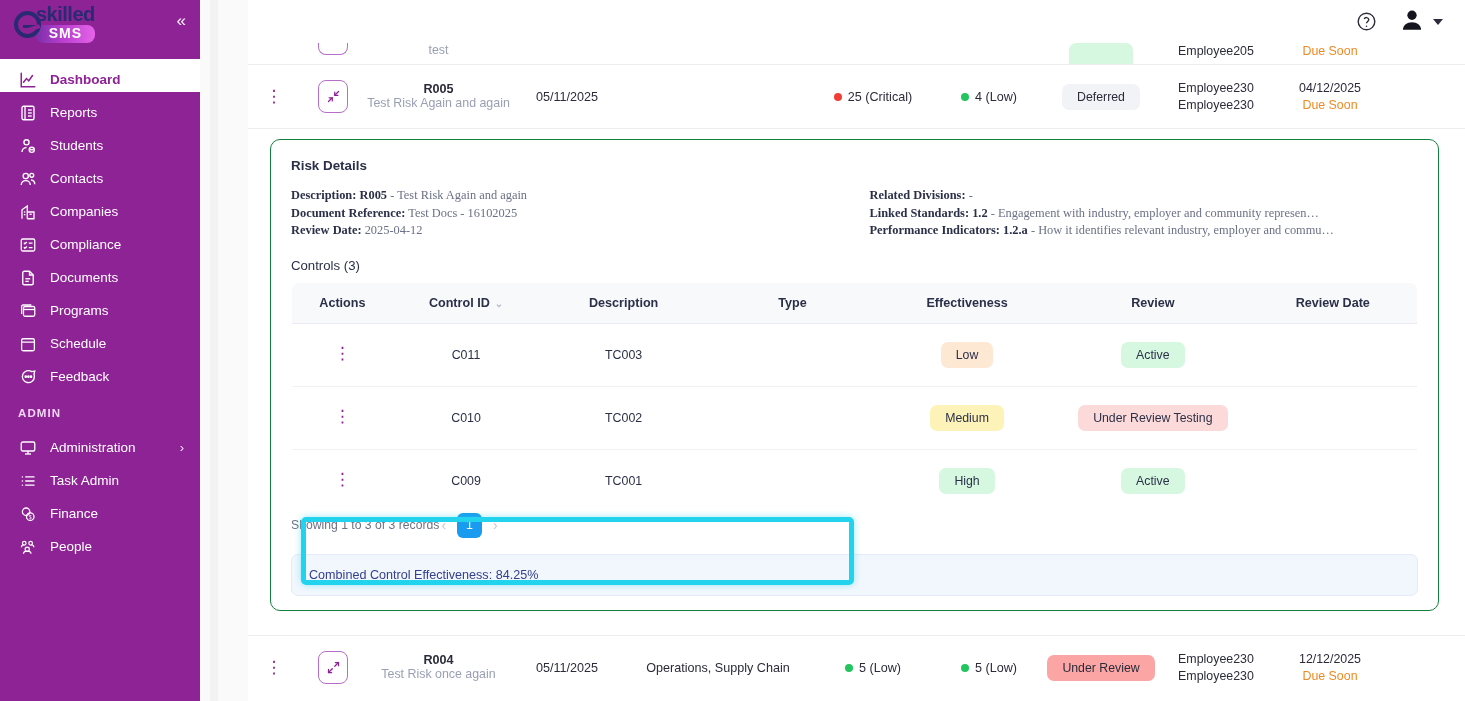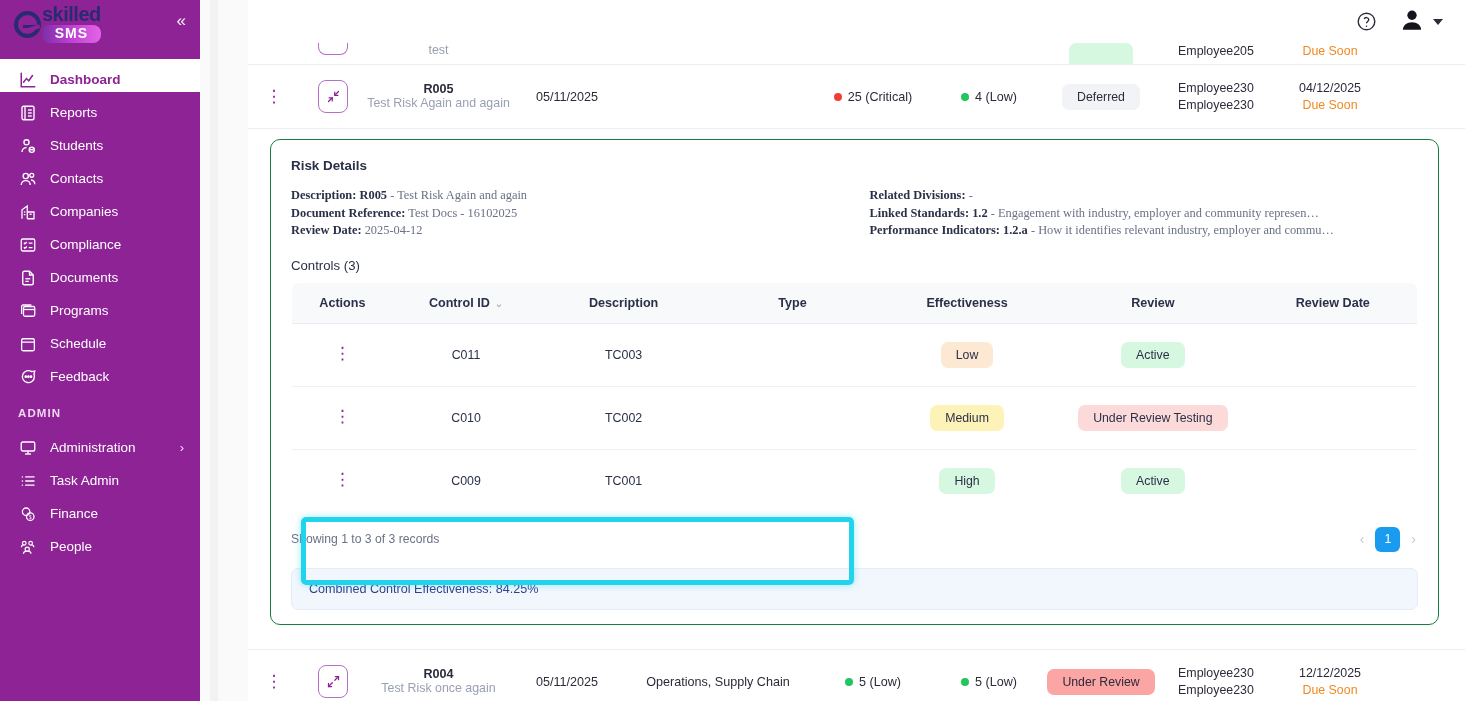--- a/index.html
+++ b/index.html
@@ -10,21 +10,21 @@
     overflow: hidden;
   }
   .app { position: relative; width: 1465px; height: 701px; display: flex; }
 
   
   .sidebar {
     width: 200px; height: 701px; background: #8E2396;
     flex: 0 0 200px; position: relative; overflow: hidden;
   }
   .logo-row { height: 48px; display: flex; align-items: center; padding: 0 14px; }
-  .logo { display: flex; align-items: center; gap: 6px; }
+  .logo { display: flex; align-items: center; gap: 0px; }
   .logo-e {
     width: 27px; height: 27px; border-radius: 50%;
     border: 4px solid #2a2a72; position: relative; display:inline-block;
   }
   .logo-e::after {
     content: ""; position: absolute; right: -3px; top: 11px;
     width: 12px; height: 4px; background: #8E2396; transform: rotate(-18deg);
   }
   .logo-e::before {
     content: ""; position: absolute; left: 5px; top: 10px;
@@ -123,21 +123,21 @@
     background: #f8f9fb; font-size: 12.6px; font-weight: bold; color: #2b3049;
     padding: 13px 6px; text-align: center; border-bottom: 1px solid #eceaf4;
   }
   table.controls tbody td {
     padding: 18px 6px; text-align: center; font-size: 12.4px; color: #2b3049;
     border-bottom: 1px solid #f1f1f5;
   }
   table.controls tbody tr:last-child td { border-bottom: none; }
   .sort-chev { color: #b4b8c6; font-size: 10px; margin-left: 5px; }
 
-  .table-foot { display: flex; align-items: center; justify-content: space-between; margin-top: 14px; }
+  .table-foot { display: flex; align-items: center; }
   .showing { font-size: 12.2px; color: #6b7187; }
   .pager { display: flex; align-items: center; gap: 9px; }
   .pager .arrow { color: #c3c7d4; font-size: 14px; cursor: pointer; padding: 0 2px; }
   .pager .page-num {
     background: #199BF0; color: #fff; min-width: 25px; height: 25px; border-radius: 6px;
     display: flex; align-items: center; justify-content: center; font-size: 12.4px; cursor: pointer;
   }
   .eff-bar {
     margin-top: 16px; background: #f2f7fd; border: 1px solid #e3ecf8; border-radius: 7px;
     padding: 13px 17px; font-size: 12.6px; color: #33408f;

